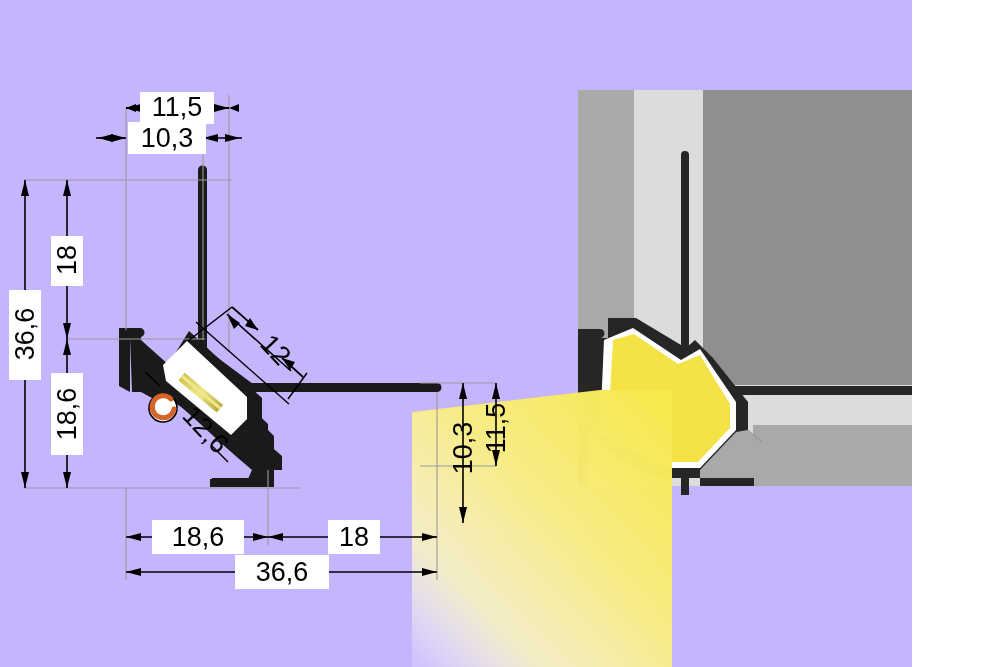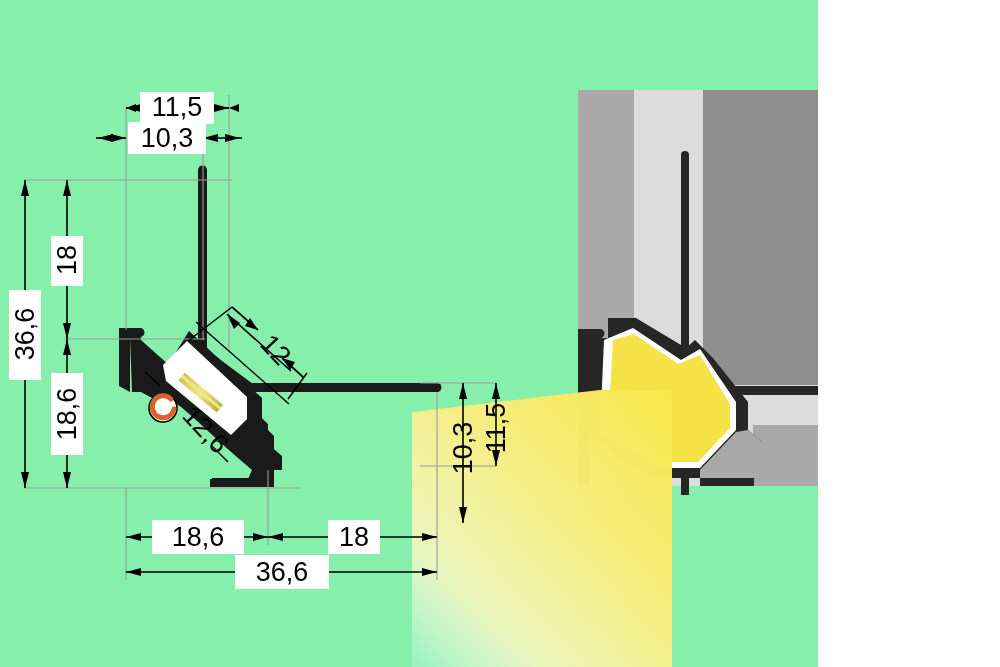--- a/index.html
+++ b/index.html
@@ -6,23 +6,23 @@
   html, body {
     margin: 0;
     padding: 0;
     background: #ffffff;
   }
   body {
     font-family: "Liberation Sans", sans-serif;
   }
   #stage {
     position: relative;
-    width: 818px;
+    width: 912px;
     height: 667px;
-    background: #86efac;
+    background: #c4b5fd;
     overflow: hidden;
   }
   #drawing-svg {
     position: absolute;
     left: 0;
     top: 0;
     width: 1000px;
     height: 667px;
   }
   .dim-text {

